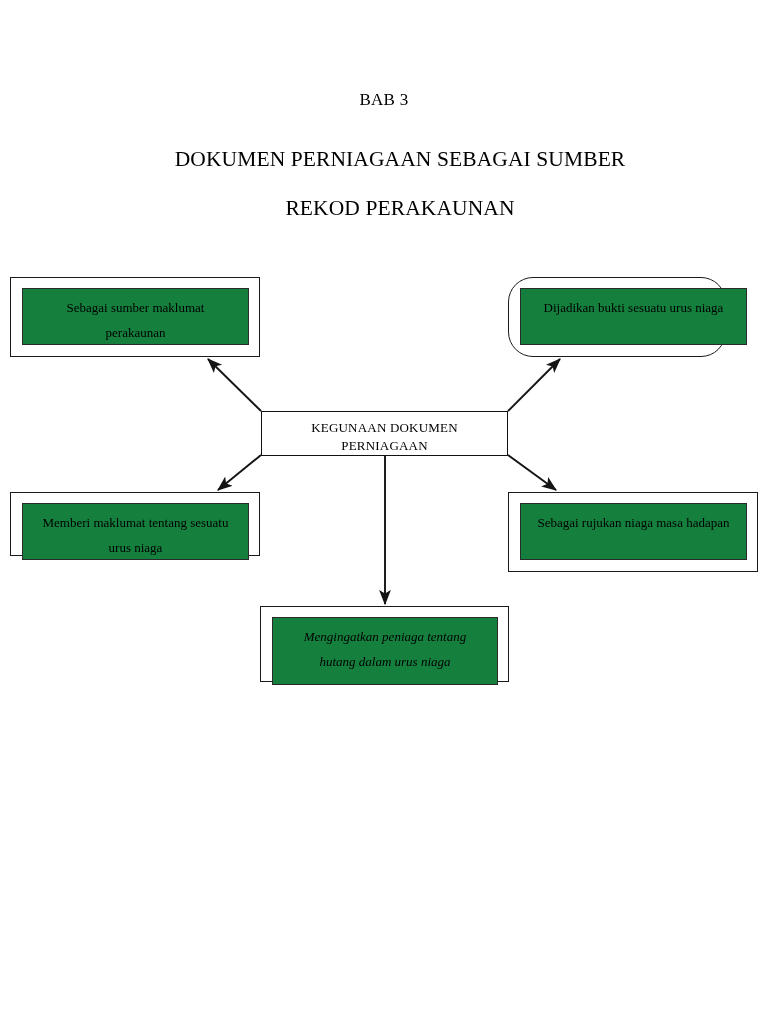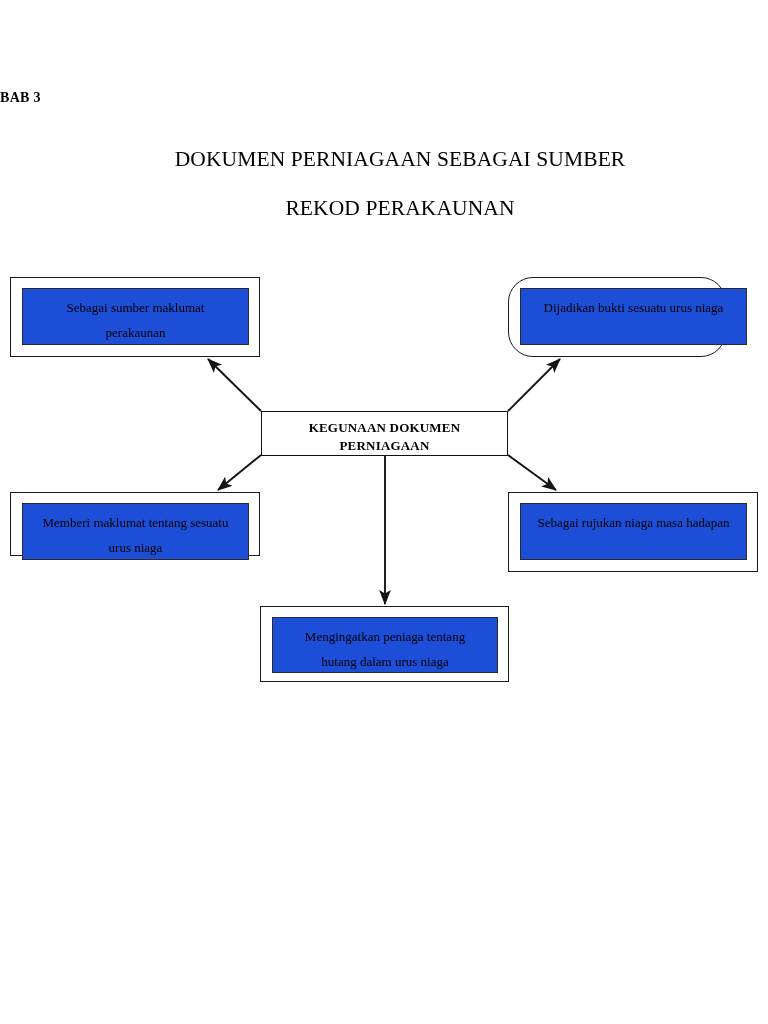--- a/index.html
+++ b/index.html
@@ -14,23 +14,23 @@
     position: relative;
     font-family: "Liberation Serif", "DejaVu Serif", serif;
     color: #000000;
     overflow: hidden;
   }
   .chapter-title {
     position: absolute;
     left: 0;
     top: 90px;
     width: 768px;
-    text-align: left;
-    font-size: 14px;
-    font-weight: bold;
+    text-align: center;
+    font-size: 17px;
+    font-weight: normal;
     letter-spacing: 0.3px;
   }
   .subtitle-line {
     position: absolute;
     left: 0;
     width: 768px;
     text-align: center;
     font-size: 21.5px;
     font-weight: normal;
     letter-spacing: 0.1px;
@@ -43,21 +43,21 @@
   .node {
     position: absolute;
     box-sizing: border-box;
     border: 1.6px solid #1a1a1a;
     background: #ffffff;
   }
   .node-inner {
     position: absolute;
     box-sizing: border-box;
     border: 1.3px solid #2b2b2b;
-    background: #1d4ed8;
+    background: #15803d;
     overflow: hidden;
   }
   .node-text {
     font-size: 13px;
     line-height: 1.95;
     text-align: center;
     padding-top: 6px;
     white-space: pre-line;
   }
 
@@ -69,38 +69,38 @@
   #node-bottom-center { left: 260px; top: 606px; width: 249px; height: 76px; }
 
   
   #node-top-left .node-inner,
   #node-top-right .node-inner,
   #node-bottom-left .node-inner,
   #node-bottom-right .node-inner {
     left: 11px; top: 10px; width: 227px; height: 57px;
   }
   #node-bottom-center .node-inner {
-    left: 11px; top: 10px; width: 226px; height: 56px;
+    left: 11px; top: 10px; width: 226px; height: 68px; font-style: italic;
   }
 
   
   #node-center {
     position: absolute;
     left: 261px;
     top: 411px;
     width: 247px;
     height: 45px;
     box-sizing: border-box;
     border: 1.8px solid #111111;
     background: #ffffff;
     z-index: 3;
   }
   #node-center .hub-text {
     font-size: 13px;
-    font-weight: bold;
+    font-weight: normal;
     line-height: 1.35;
     text-align: center;
     padding-top: 7px;
     letter-spacing: 0.2px;
     white-space: pre-line;
   }
 
   
   #connectors {
     position: absolute;

